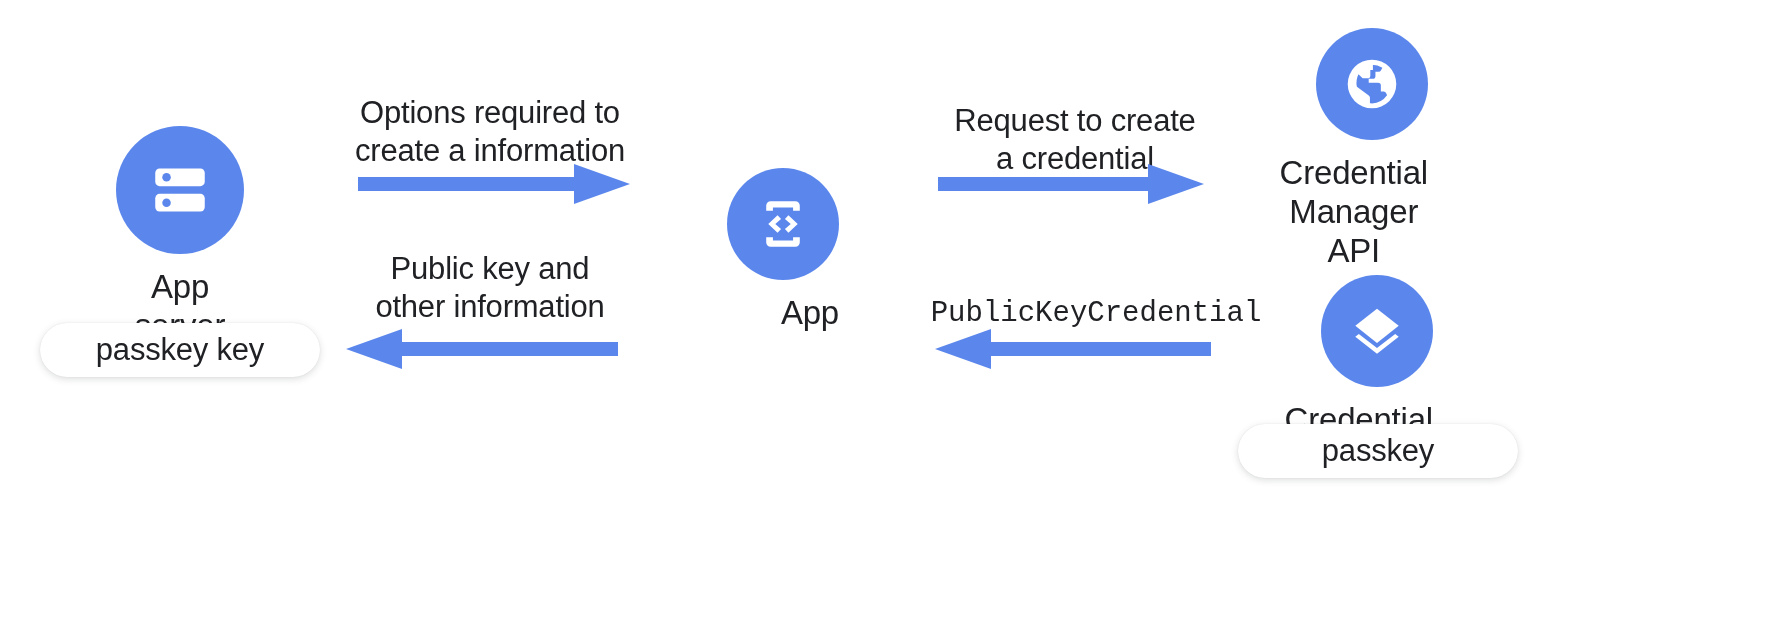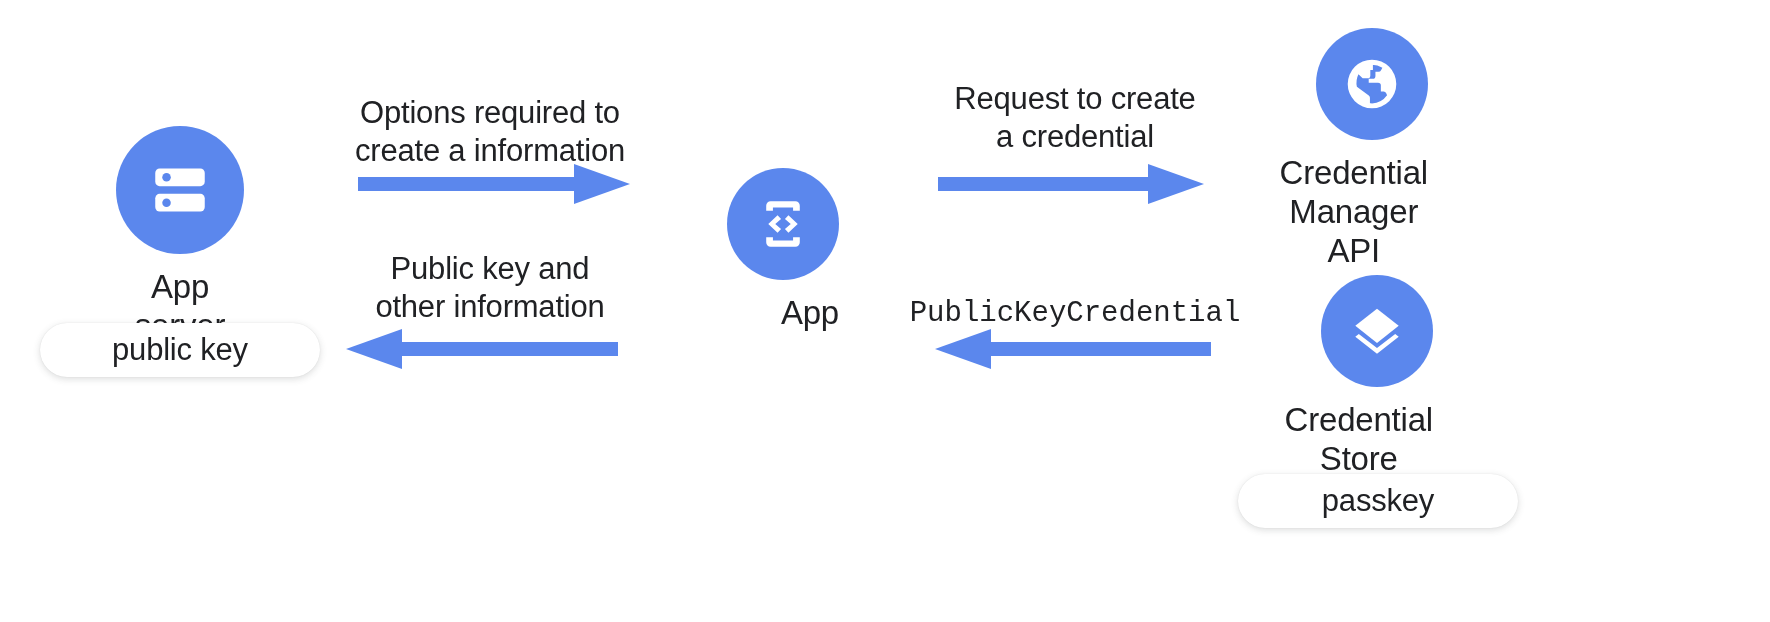--- a/index.html
+++ b/index.html
@@ -96,21 +96,21 @@
           <circle cx="7.1" cy="7.4" r="1.55" fill="#5b87ed"></circle>
           <rect x="3" y="13.4" width="18" height="6.4" rx="1.6" fill="#ffffff"></rect>
           <circle cx="7.1" cy="16.6" r="1.55" fill="#5b87ed"></circle>
         </svg>
       </span>
     </div>
     <div class="node-label">App server</div>
   </div>
 
   <div class="pill" style="left:40px; top:323px; width:280px; height:54px;">
-    <span>public key</span>
+    <span>passkey key</span>
   </div>
 
   <div class="node" style="left:727px; top:168px; width:112px;">
     <div class="node-circle" style="width:112px; height:112px;">
       <span>
         <svg width="62" height="62" viewBox="0 0 24 24" aria-hidden="true">
           <path d="M7.2 3.2h9.6a1.7 1.7 0 0 1 1.7 1.7v2.0h-2.6V5.6H8.1v1.3H5.5v-2.0A1.7 1.7 0 0 1 7.2 3.2z" fill="#ffffff"></path>
           <path d="M5.5 17.1h2.6v1.3h7.8v-1.3h2.6v2.0a1.7 1.7 0 0 1-1.7 1.7H7.2a1.7 1.7 0 0 1-1.7-1.7v-2.0z" fill="#ffffff"></path>
           <path d="M9.9 8.6 6.3 12l3.6 3.4 1.35-1.42L9.0 12l2.25-1.98z" fill="#ffffff"></path>
           <path d="M14.1 8.6 17.7 12l-3.6 3.4-1.35-1.42L15.0 12l-2.25-1.98z" fill="#ffffff"></path>
@@ -137,21 +137,21 @@
       <span>
         <svg width="62" height="62" viewBox="0 0 24 24" aria-hidden="true">
           <path d="M12 3.4 20.4 10 12 16.6 3.6 10z" fill="#ffffff"></path>
           <path d="M4.95 13.15 3.6 14.2 12 20.8l8.4-6.6-1.35-1.05L12 18.6z" fill="#ffffff"></path>
         </svg>
       </span>
     </div>
     <div class="node-label">Credential Store</div>
   </div>
 
-  <div class="pill" style="left:1238px; top:474px; width:280px; height:54px;">
+  <div class="pill" style="left:1238px; top:424px; width:280px; height:54px;">
     <span>passkey</span>
   </div>
 
   <div class="caption" style="left:340px; top:94px; width:300px;">Options required to
 create a information</div>
   <div class="arrow" style="left:358px; top:160px;">
     <svg width="276" height="48" viewBox="0 0 276 48" aria-hidden="true">
       <rect x="0" y="17" width="226" height="14" fill="#5b87ed"></rect>
       <path d="M216 4 L272 24 L216 44 Z" fill="#5b87ed"></path>
     </svg>
@@ -159,30 +159,30 @@
 
   <div class="caption" style="left:340px; top:250px; width:300px;">Public key and
 other information</div>
   <div class="arrow" style="left:338px; top:325px;">
     <svg width="280" height="48" viewBox="0 0 280 48" aria-hidden="true">
       <rect x="54" y="17" width="226" height="14" fill="#5b87ed"></rect>
       <path d="M64 4 L8 24 L64 44 Z" fill="#5b87ed"></path>
     </svg>
   </div>
 
-  <div class="caption" style="left:930px; top:80px; width:290px;">Request to create
+  <div class="caption" style="left:930px; top:102px; width:290px;">Request to create
 a credential</div>
   <div class="arrow" style="left:938px; top:160px;">
     <svg width="270" height="48" viewBox="0 0 270 48" aria-hidden="true">
       <rect x="0" y="17" width="220" height="14" fill="#5b87ed"></rect>
       <path d="M210 4 L266 24 L210 44 Z" fill="#5b87ed"></path>
     </svg>
   </div>
 
-  <div class="caption mono" style="left:905px; top:296px; width:340px;">PublicKeyCredential</div>
+  <div class="caption mono" style="left:926px; top:296px; width:340px;">PublicKeyCredential</div>
   <div class="arrow" style="left:925px; top:325px;">
     <svg width="290" height="48" viewBox="0 0 290 48" aria-hidden="true">
       <rect x="56" y="17" width="230" height="14" fill="#5b87ed"></rect>
       <path d="M66 4 L10 24 L66 44 Z" fill="#5b87ed"></path>
     </svg>
   </div>
 
 </div>
 
 </body></html>

